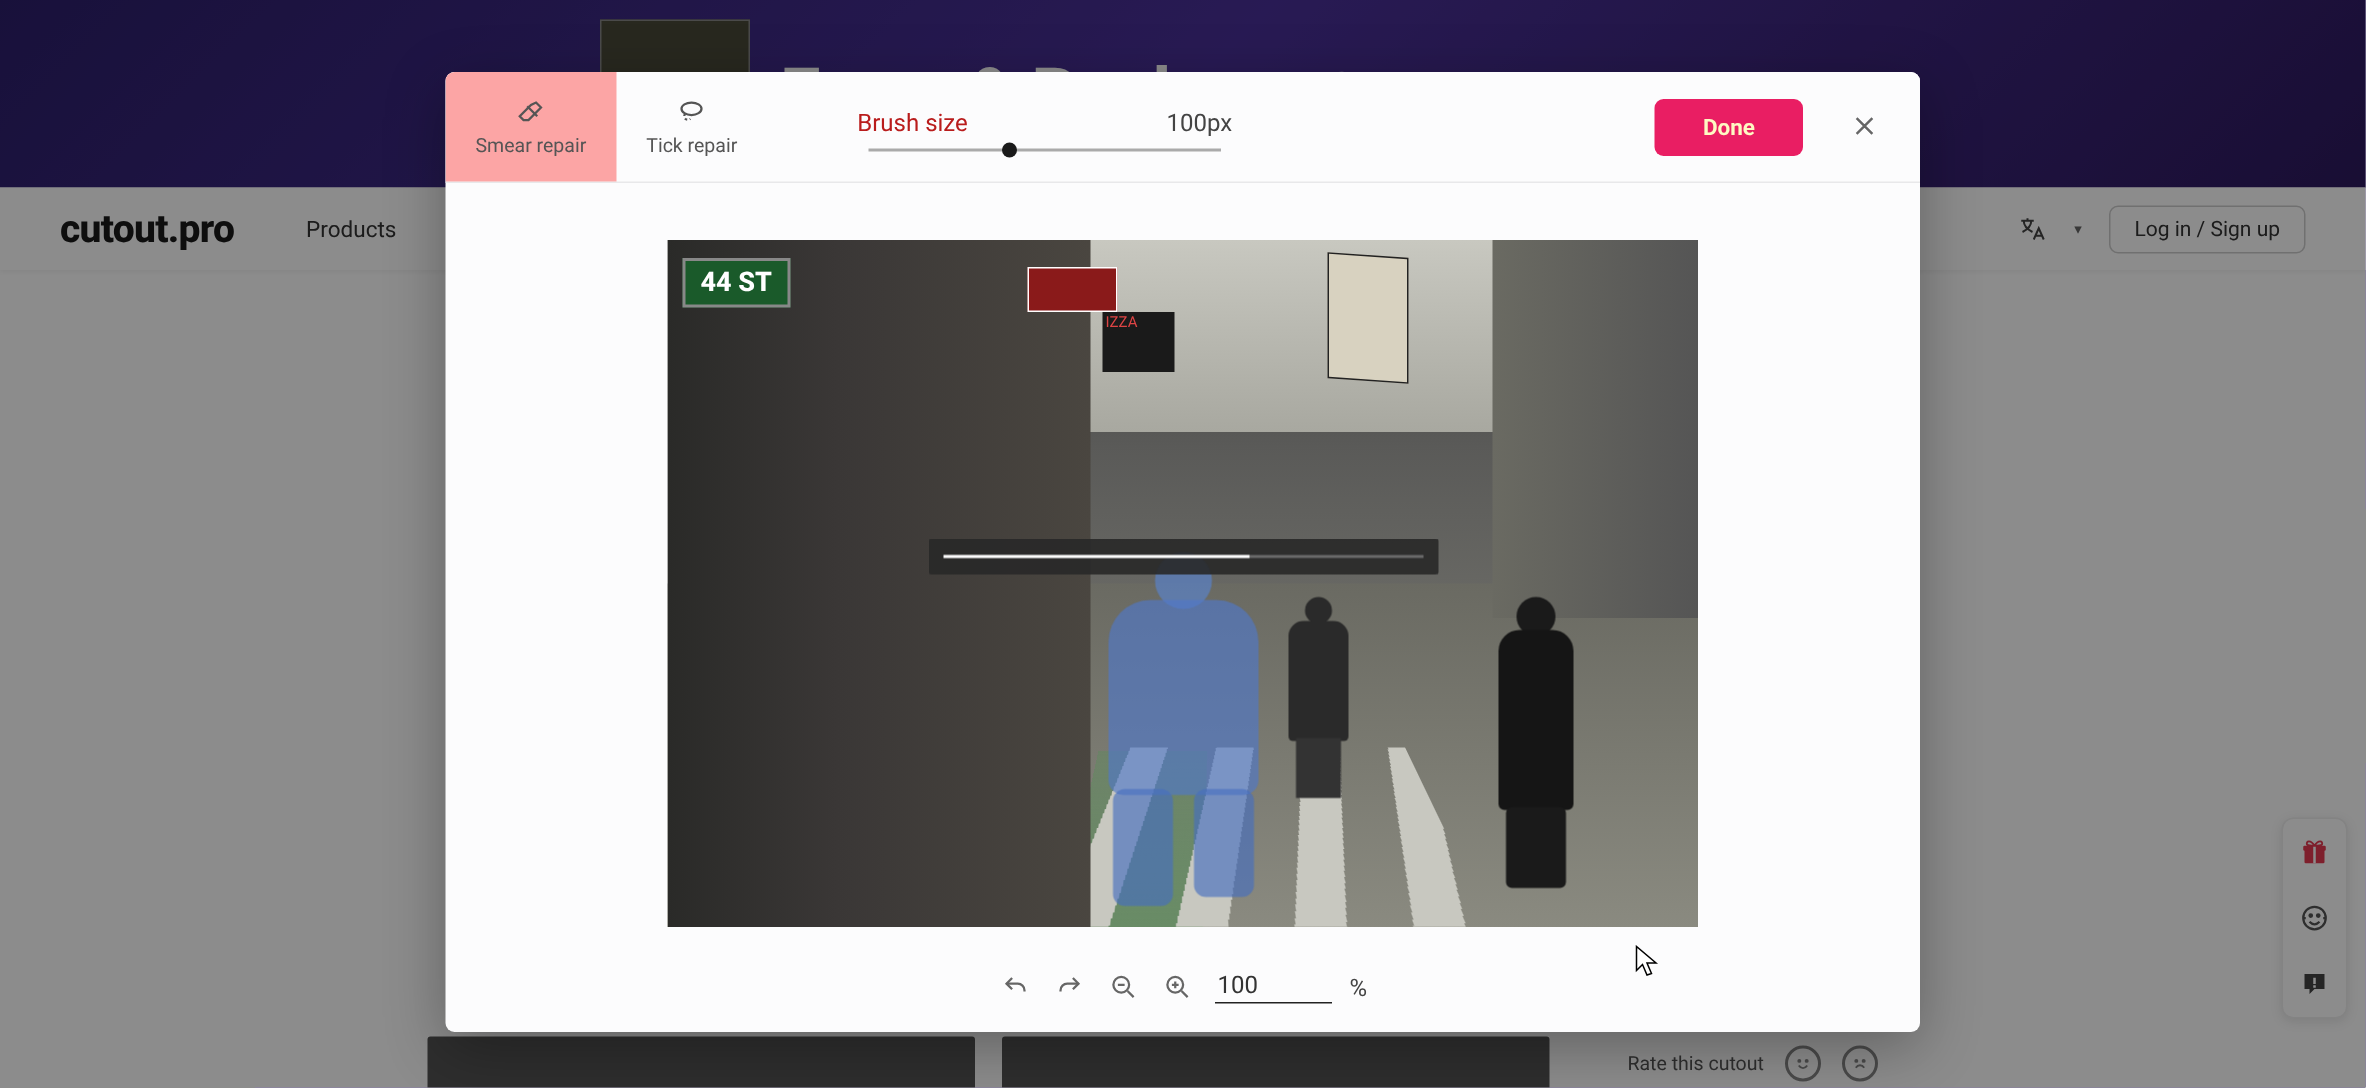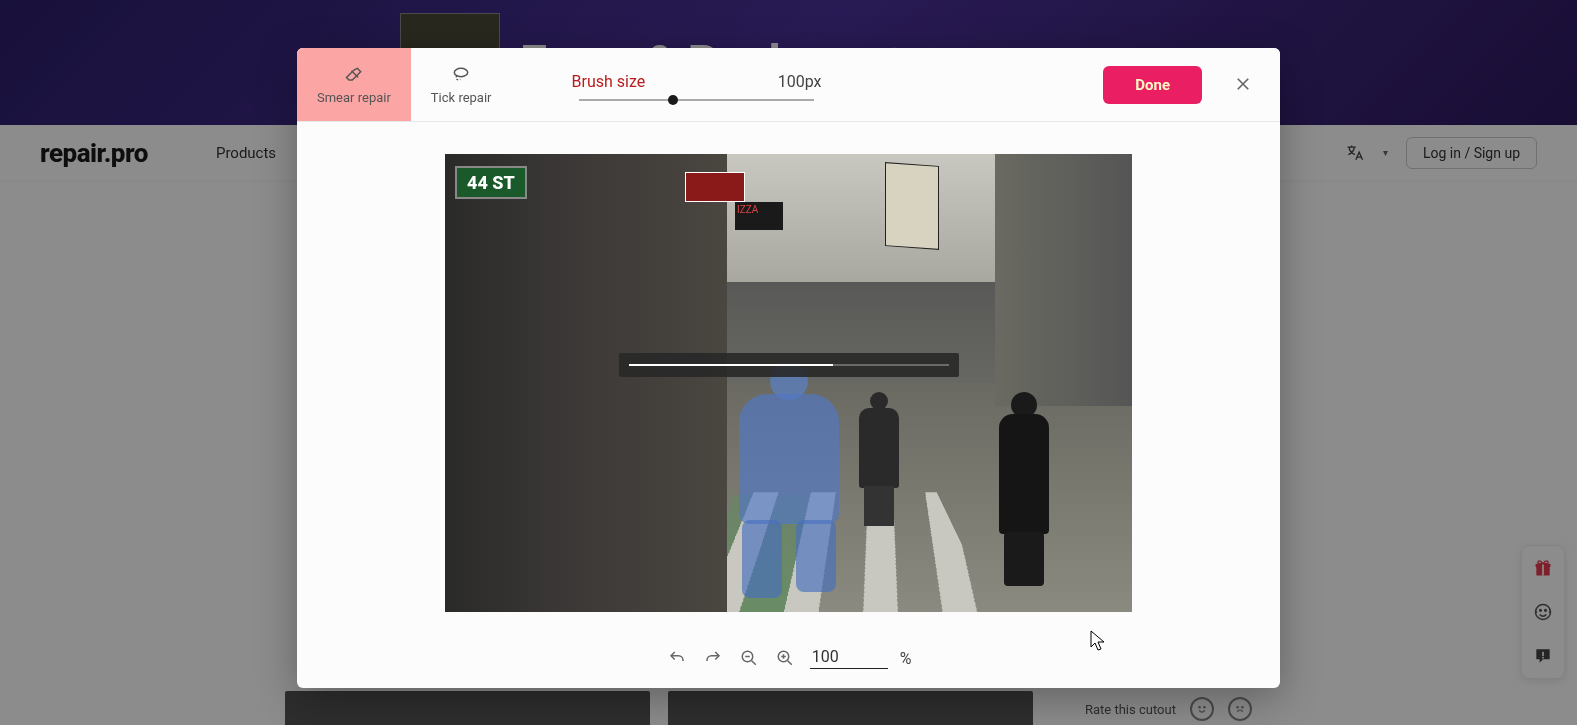--- a/index.html
+++ b/index.html
@@ -23,21 +23,21 @@
     .bg-promo-logo { margin-left: 20px; display: flex; align-items: center; gap: 6px; }
     .bg-promo-logo-icon { width: 28px; height: 28px; border: 3px solid #b8b0d8; border-radius: 6px 6px 6px 14px; transform: rotate(-10deg); opacity: 0.7; }
     .bg-promo-logo-text { color: #fff; font-size: 22px; font-weight: 600; opacity: 0.85; }
 
     .bg-topnav {
       position: absolute; top: 125px; left: 0; right: 0; height: 55px;
       background: #fff; display: flex; align-items: center; padding: 0 40px; z-index: 1;
       box-shadow: 0 1px 3px rgba(0,0,0,0.05);
     }
     .bg-logo { font-size: 26px; font-weight: 800; color: #1a1a1a; letter-spacing: -0.5px; }
-    .bg-nav-link { margin-left: 68px; color: #333; font-size: 15px; }
+    .bg-nav-link { margin-left: 48px; color: #333; font-size: 15px; }
     .bg-nav-right { margin-left: auto; display: flex; align-items: center; gap: 18px; }
     .lang-icon { width: 20px; height: 20px; position: relative; }
     .lang-icon svg { width: 100%; height: 100%; }
     .bg-login-btn { border: 1px solid #ccc; border-radius: 6px; padding: 7px 16px; font-size: 14px; color: #333; background: #fff; }
 
     .bg-rating { position: absolute; bottom: 4px; left: 1085px; color: #555; font-size: 13px; display: flex; align-items: center; gap: 14px; z-index: 1; }
     .rate-face { width: 24px; height: 24px; border: 2px solid #888; border-radius: 50%; display: flex; align-items: center; justify-content: center; font-size: 12px; }
 
     .bg-thumbs { position: absolute; bottom: -210px; left: 285px; display: flex; gap: 18px; z-index: 1; }
     .bg-thumb { width: 365px; height: 244px; background: #555; border-radius: 2px; }
@@ -81,33 +81,33 @@
     .brush-slider-handle { width: 10px; height: 10px; background: #1a1a1a; border-radius: 50%; position: absolute; left: 38%; top: -4px; }
 
     .modal-right { margin-left: auto; display: flex; align-items: center; gap: 32px; padding-right: 26px; }
     .done-btn {
       background: #e91e63; color: #fef9c3; border: none; border-radius: 6px;
       padding: 10px 32px; font-size: 15px; font-weight: 700; cursor: pointer;
     }
     .close-btn { width: 20px; height: 20px; cursor: pointer; color: #555; display: flex; }
 
     .canvas-area {
-      flex: 1; display: flex; align-items: center; justify-content: center; padding: 26px 20px 10px; position: relative;
+      flex: 1; display: flex; align-items: flex-end; justify-content: center; padding: 26px 20px 10px; position: relative;
     }
     .canvas-img {
       width: 687px; height: 458px; position: relative; overflow: hidden;
       background: linear-gradient(180deg, #3a3a3a 0%, #5a5a58 30%, #6d6d68 60%, #7a7a72 100%);
     }
     
     .sky { position: absolute; top: 0; left: 0; right: 0; height: 28%; background: linear-gradient(180deg, #c8c8c0 0%, #a8a8a0 100%); }
     .buildings-left { position: absolute; top: 0; left: 0; width: 41%; height: 100%; background: linear-gradient(90deg, #2a2a28 0%, #3a3736 40%, #4a4640 100%); }
     .buildings-right { position: absolute; top: 0; right: 0; width: 20%; height: 55%; background: linear-gradient(90deg, #6a6a62 0%, #555 100%); }
     .sign-44 { position: absolute; top: 12px; left: 10px; background: #1a5a2a; color: #fff; font-weight: 800; font-size: 18px; padding: 4px 10px; border: 2px solid #888; }
     .sign-ts { position: absolute; top: 18px; left: 240px; background: #8a1a1a; width: 60px; height: 30px; border: 1px solid #fff; }
-    .sign-pizza { position: absolute; top: 48px; left: 290px; width: 48px; height: 28px; background: #1a1a1a; color: #d44; font-size: 10px; padding: 2px; }
+    .sign-pizza { position: absolute; top: 48px; left: 290px; width: 48px; height: 40px; background: #1a1a1a; color: #d44; font-size: 10px; padding: 2px; }
     .sign-morm { position: absolute; top: 10px; left: 440px; width: 54px; height: 84px; background: #d8d2c0; border: 1px solid #222; transform: skewY(4deg); }
     .road { position: absolute; bottom: 0; left: 0; right: 0; height: 50%; background: linear-gradient(180deg, #6a6a62 0%, #8a8a80 100%); }
     .crosswalk { position: absolute; bottom: 0; left: 20%; width: 60%; height: 44%; background: repeating-linear-gradient(100deg, #c8c8c0 0, #c8c8c0 34px, rgba(0,0,0,0) 34px, rgba(0,0,0,0) 78px); transform: perspective(300px) rotateX(35deg); transform-origin: bottom center; }
     .bike-lane { position: absolute; bottom: 0; left: 38%; width: 14%; height: 40%; background: linear-gradient(180deg, rgba(90,140,90,0.4), rgba(90,140,90,0.7)); transform: perspective(300px) rotateX(32deg) skewX(-6deg); transform-origin: bottom center; }
     .ped-main {
       position: absolute; bottom: 0; left: 50%; transform: translateX(-50%);
       width: 130px; height: 250px;
     }
     .ped-main-head { width: 38px; height: 38px; border-radius: 50%; background: rgba(90,130,200,0.7); margin: 0 auto; }
     .ped-main-body { width: 100px; height: 130px; background: rgba(80,120,200,0.65); margin: -6px auto 0; border-radius: 28px 28px 10px 10px; }
@@ -156,21 +156,21 @@
   <div class="bg-header">
     <div class="bg-promo-thumb"></div>
     <div class="bg-promo-text">Erase &amp; Replace</div>
     <div class="bg-promo-logo">
       <div class="bg-promo-logo-icon"></div>
       <div class="bg-promo-logo-text">PromeAI</div>
     </div>
   </div>
 
   <div class="bg-topnav">
-    <div class="bg-logo">repair.pro</div>
+    <div class="bg-logo">cutout.pro</div>
     <div class="bg-nav-link">Products</div>
     <div class="bg-nav-right">
       <div class="lang-icon">
         <svg viewBox="0 0 24 24" fill="none" stroke="#444" stroke-width="1.6">
           <path d="M3 5h10M8 3v2M5 5c0 4 3 7 7 9M11 5c0 4-3 7-7 9"></path>
           <path d="M13 20l4-9 4 9M14.5 17h5"></path>
         </svg>
       </div>
       <span style="color:#666;font-size:10px;">▾</span>
       <button class="bg-login-btn">Log in / Sign up</button>

